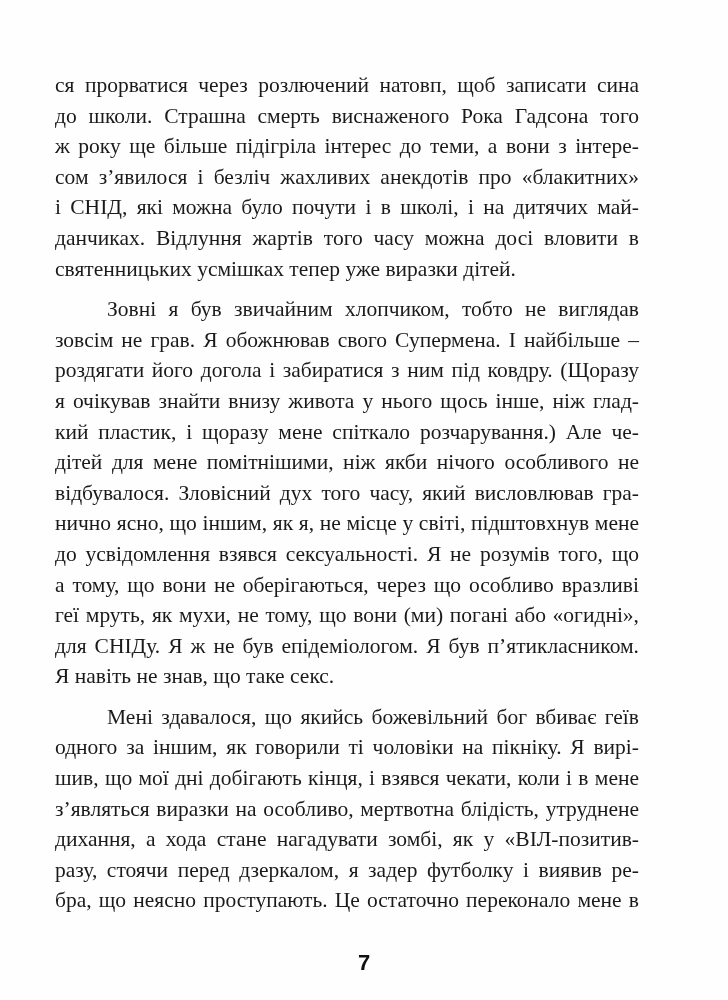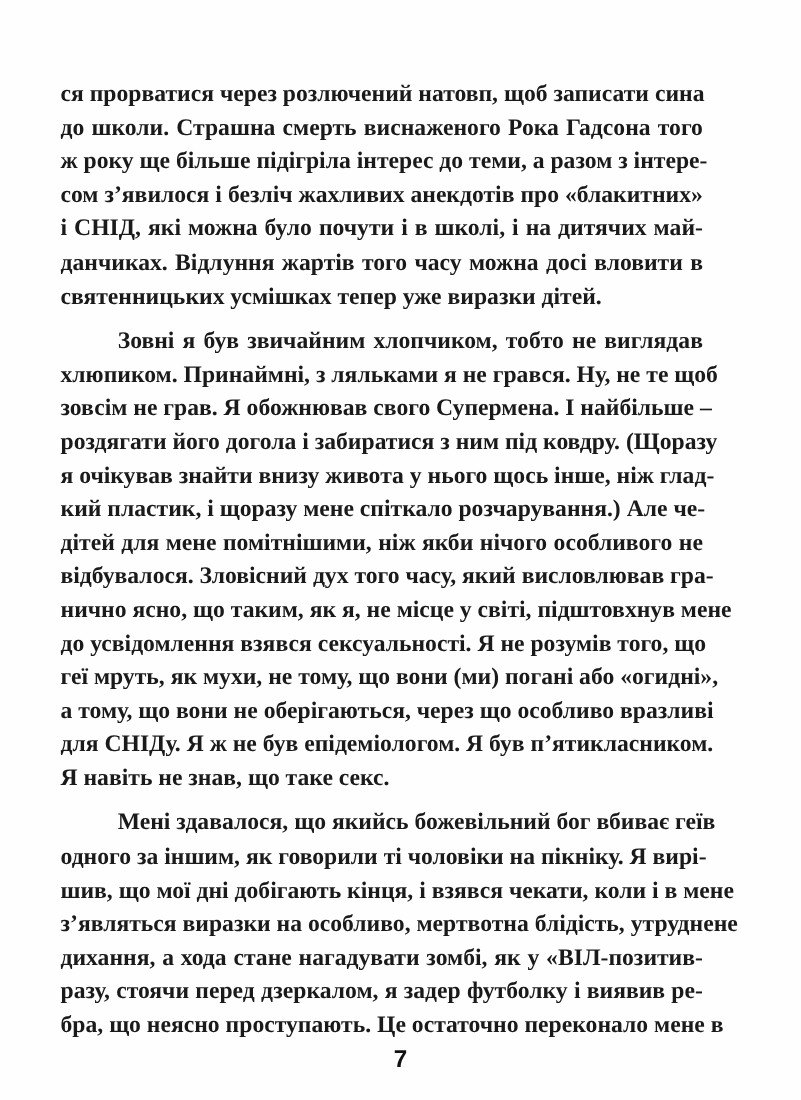--- a/index.html
+++ b/index.html
@@ -20,21 +20,20 @@
       top: 70px;
       width: 584px;
       font-family: "Liberation Serif", serif;
       font-size: 21.5px;
       line-height: 30.6px;
       color: #1a1a1a;
       text-align: justify;
     }
     .para {
       margin: 0 0 10px 0;
-      font-weight: bold;
     }
     .line {
       display: block;
       white-space: nowrap;
       text-align: justify;
       text-align-last: justify;
       height: 30.6px;
       overflow: visible;
     }
     .line.last {
@@ -55,40 +54,39 @@
       color: #111;
     }
   </style>
 </head>
 <body>
 
 <div class="page">
   <div class="para">
     <span class="line">ся прорватися через розлючений натовп, щоб записати сина</span>
     <span class="line">до школи. Страшна смерть виснаженого Рока Гадсона того</span>
-    <span class="line">ж року ще більше підігріла інтерес до теми, а разом з інтере-</span>
+    <span class="line">ж року ще більше підігріла інтерес до теми, а вони з інтере-</span>
     <span class="line">сом з’явилося і безліч жахливих анекдотів про «блакитних»</span>
     <span class="line">і СНІД, які можна було почути і в школі, і на дитячих май-</span>
     <span class="line">данчиках. Відлуння жартів того часу можна досі вловити в</span>
     <span class="line last">святенницьких усмішках тепер уже виразки дітей.</span>
   </div>
 
   <div class="para">
     <span class="line indent">Зовні я був звичайним хлопчиком, тобто не виглядав</span>
-    <span class="line">хлюпиком. Принаймні, з ляльками я не грався. Ну, не те щоб</span>
     <span class="line">зовсім не грав. Я обожнював свого Супермена. І найбільше –</span>
     <span class="line">роздягати його догола і забиратися з ним під ковдру. (Щоразу</span>
     <span class="line">я очікував знайти внизу живота у нього щось інше, ніж глад-</span>
     <span class="line">кий пластик, і щоразу мене спіткало розчарування.) Але че-</span>
     <span class="line">дітей для мене помітнішими, ніж якби нічого особливого не</span>
     <span class="line">відбувалося. Зловісний дух того часу, який висловлював гра-</span>
-    <span class="line">нично ясно, що таким, як я, не місце у світі, підштовхнув мене</span>
+    <span class="line">нично ясно, що іншим, як я, не місце у світі, підштовхнув мене</span>
     <span class="line">до усвідомлення взявся сексуальності. Я не розумів того, що</span>
+    <span class="line">а тому, що вони не оберігаються, через що особливо вразливі</span>
     <span class="line">геї мруть, як мухи, не тому, що вони (ми) погані або «огидні»,</span>
-    <span class="line">а тому, що вони не оберігаються, через що особливо вразливі</span>
     <span class="line">для СНІДу. Я ж не був епідеміологом. Я був п’ятикласником.</span>
     <span class="line last">Я навіть не знав, що таке секс.</span>
   </div>
 
   <div class="para">
     <span class="line indent">Мені здавалося, що якийсь божевільний бог вбиває геїв</span>
     <span class="line">одного за іншим, як говорили ті чоловіки на пікніку. Я вирі-</span>
     <span class="line">шив, що мої дні добігають кінця, і взявся чекати, коли і в мене</span>
     <span class="line">з’являться виразки на особливо, мертвотна блідість, утруднене</span>
     <span class="line">дихання, а хода стане нагадувати зомбі, як у «ВІЛ-позитив-</span>

